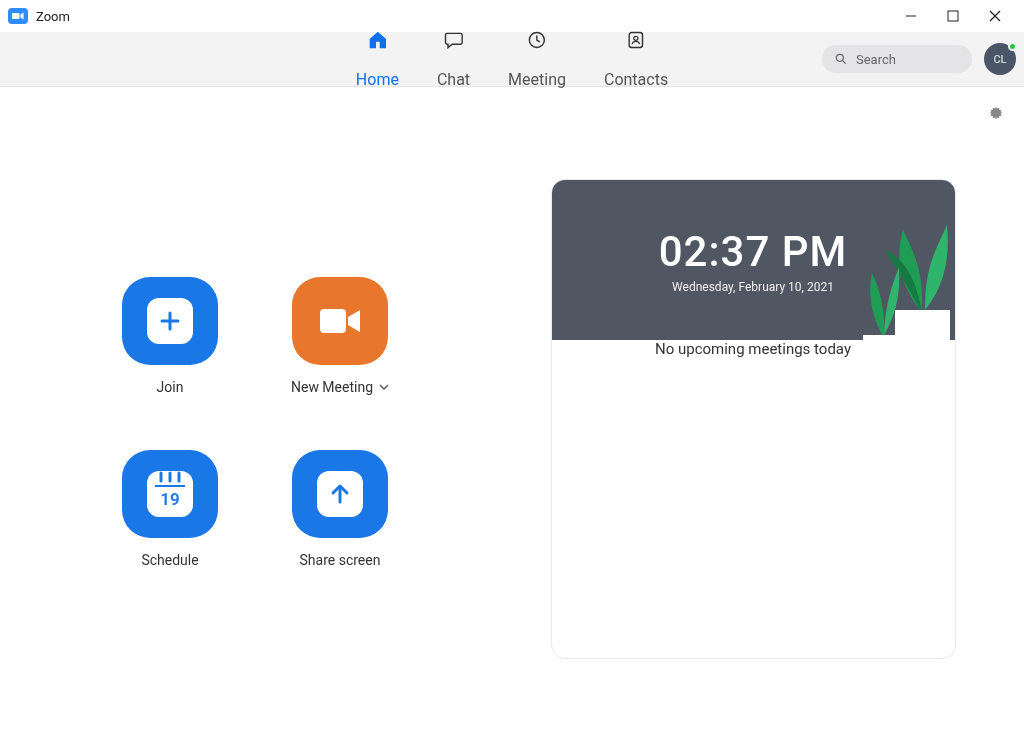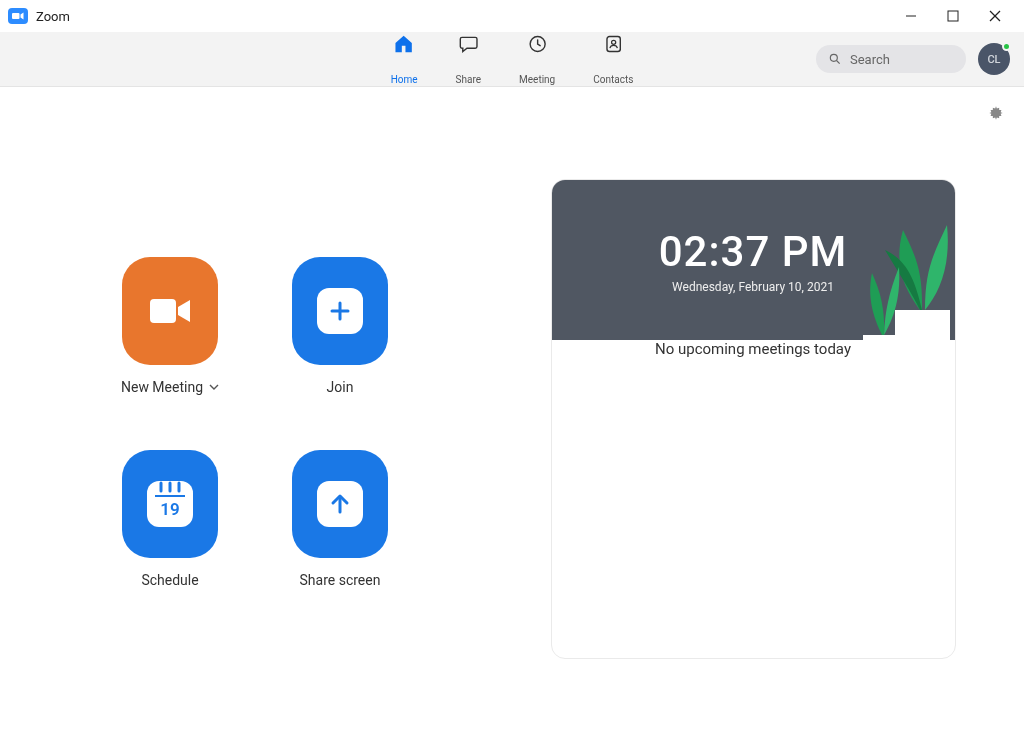--- a/index.html
+++ b/index.html
@@ -12,38 +12,38 @@
   .titlebar .title { font-size: 13px; color: #222; }
   .winctrls { margin-left: auto; display: flex; }
   .winctrl { width: 42px; height: 30px; display: flex; align-items: center; justify-content: center; }
   .winctrl svg { width: 12px; height: 12px; }
 
   
   .nav { height: 55px; background: #f3f3f3; border-bottom: 1px solid #e4e4e4; display: flex; align-items: center; position: relative; }
   .tabs { display: flex; gap: 38px; position: absolute; left: 50%; transform: translateX(-50%); }
   .tab { display: flex; flex-direction: column; align-items: center; cursor: pointer; }
   .tab-icon { height: 22px; display: flex; align-items: center; justify-content: center; }
-  .tab-label { font-size: 10px; margin-top: 19px; color: #555; }
+  .tab-label { font-size: 16px; margin-top: 19px; color: #555; }
   .tab.active .tab-label { color: #0E71EB; }
 
-  .nav-right { margin-left: auto; display: flex; align-items: center; gap: 12px; padding-right: 14px; }
+  .nav-right { margin-left: auto; display: flex; align-items: center; gap: 12px; padding-right: 8px; }
   .search { background: #e4e4e7; border-radius: 14px; height: 28px; width: 150px; display: flex; align-items: center; padding: 0 12px; color: #666; font-size: 13px; }
   .search svg { width: 14px; height: 14px; margin-right: 8px; }
   .avatar { width: 32px; height: 32px; border-radius: 16px; background: #4a5568; color: #d1d5db; display: flex; align-items: center; justify-content: center; font-size: 11px; font-weight: 500; position: relative; }
   .avatar .presence { position: absolute; top: -1px; right: -1px; width: 9px; height: 9px; border-radius: 50%; background: #27c345; border: 2px solid #f3f3f3; }
 
   
   .body { position: relative; height: calc(756px - 30px - 55px); }
   .gear { position: absolute; top: 16px; right: 18px; color: #888; cursor: pointer; }
 
   .content { display: flex; height: 100%; }
   .left { flex: 0 0 510px; display: flex; align-items: center; justify-content: center; }
   .tile-grid { display: grid; grid-template-columns: repeat(2,160px); grid-template-rows: repeat(2,auto); gap: 55px 10px; }
   .tile { display: flex; flex-direction: column; align-items: center; cursor: pointer; }
-  .tile-btn { width: 96px; height: 108px; border-radius: 28px; display: flex; align-items: center; justify-content: center; }
+  .tile-btn { width: 96px; height: 88px; border-radius: 28px; display: flex; align-items: center; justify-content: center; }
   .tile-btn.orange { background: #E8762D; }
   .tile-btn.blue { background: #1A78E6; }
   .tile-label { margin-top: 14px; font-size: 14px; color: #333; display: flex; align-items: center; gap: 6px; }
   .inner-square { width: 46px; height: 46px; background: #fff; border-radius: 12px; display: flex; align-items: center; justify-content: center; }
 
   .right { flex: 1; display: flex; align-items: flex-start; justify-content: center; padding-top: 92px; padding-right: 28px; }
   .card { width: 405px; height: 480px; border-radius: 14px; overflow: hidden; border: 1px solid #eaeaea; background: #fff; display: flex; flex-direction: column; box-shadow: 0 0 0 rgba(0,0,0,0); }
   .card-header { height: 160px; background: #505762; position: relative; display: flex; flex-direction: column; align-items: center; justify-content: center; color: #fff; overflow: hidden; }
   .time { font-size: 42px; font-weight: 500; letter-spacing: 1px; }
   .date { font-size: 12px; margin-top: 4px; color: #eee; }
@@ -91,21 +91,21 @@
           </svg>
       </div>
       <div class="tab-label">Home</div>
     </div>
     <div class="tab">
       <div class="tab-icon">
         <svg width="20" height="20" viewBox="0 0 24 24">
             <path d="M4 4 H20 A2 2 0 0 1 22 6 V15 A2 2 0 0 1 20 17 H10 L5 21 V17 H4 A2 2 0 0 1 2 15 V6 A2 2 0 0 1 4 4 Z" fill="none" stroke="#333" stroke-width="1.7"></path>
           </svg>
       </div>
-      <div class="tab-label">Share</div>
+      <div class="tab-label">Chat</div>
     </div>
     <div class="tab">
       <div class="tab-icon">
         <svg width="20" height="20" viewBox="0 0 24 24">
             <circle cx="12" cy="12" r="9" fill="none" stroke="#333" stroke-width="1.7"></circle>
             <path d="M12 7 V12 L15 14" fill="none" stroke="#333" stroke-width="1.7" stroke-linecap="round"></path>
           </svg>
       </div>
       <div class="tab-label">Meeting</div>
     </div>
@@ -141,46 +141,46 @@
         <path d="M12 8 A4 4 0 1 1 11.99 8" fill="none" stroke="#888" stroke-width="1.8"></path>
         <path d="M12 2 L13 4.5 L15.8 3.6 L15.8 6.3 L18.5 6.3 L17.6 9.1 L20 10 L17.6 10.9 L18.5 13.7 L15.8 13.7 L15.8 16.4 L13 15.5 L12 18 L11 15.5 L8.2 16.4 L8.2 13.7 L5.5 13.7 L6.4 10.9 L4 10 L6.4 9.1 L5.5 6.3 L8.2 6.3 L8.2 3.6 L11 4.5 Z" fill="#888" transform="scale(1) translate(0 2)"></path>
       </svg>
   </div>
 
   <div class="content">
     <div class="left">
       <div class="tile-grid">
 
         <div class="tile">
-          <div class="tile-btn orange">
-            <svg width="48" height="36" viewBox="0 0 48 36">
-              <rect x="4" y="6" width="26" height="24" rx="4" fill="#fff"></rect>
-              <path d="M32 14 L44 7 L44 29 L32 22 Z" fill="#fff"></path>
-            </svg>
-          </div>
-          <div class="tile-label">
-            <span>New Meeting</span>
-            <svg width="10" height="10" viewBox="0 0 10 10">
-                <path d="M1 3 L5 7 L9 3" fill="none" stroke="#555" stroke-width="1.4"></path>
-              </svg>
-          </div>
-        </div>
-
-        <div class="tile">
           <div class="tile-btn blue">
             <div class="inner-square">
               <svg width="24" height="24" viewBox="0 0 24 24">
                   <line x1="12" y1="4" x2="12" y2="20" stroke="#1A78E6" stroke-width="3" stroke-linecap="round"></line>
                   <line x1="4" y1="12" x2="20" y2="12" stroke="#1A78E6" stroke-width="3" stroke-linecap="round"></line>
                 </svg>
             </div>
           </div>
           <div class="tile-label">
               <span>Join</span>
             </div>
+        </div>
+
+        <div class="tile">
+          <div class="tile-btn orange">
+            <svg width="48" height="36" viewBox="0 0 48 36">
+              <rect x="4" y="6" width="26" height="24" rx="4" fill="#fff"></rect>
+              <path d="M32 14 L44 7 L44 29 L32 22 Z" fill="#fff"></path>
+            </svg>
+          </div>
+          <div class="tile-label">
+            <span>New Meeting</span>
+            <svg width="10" height="10" viewBox="0 0 10 10">
+                <path d="M1 3 L5 7 L9 3" fill="none" stroke="#555" stroke-width="1.4"></path>
+              </svg>
+          </div>
         </div>
 
         <div class="tile">
           <div class="tile-btn blue">
             <div class="inner-square" style="position:relative;">
               <svg width="46" height="46" viewBox="0 0 46 46" style="position:absolute;top:0;left:0;">
                 <line x1="14" y1="2" x2="14" y2="10" stroke="#1A78E6" stroke-width="3" stroke-linecap="round"></line>
                 <line x1="23" y1="2" x2="23" y2="10" stroke="#1A78E6" stroke-width="3" stroke-linecap="round"></line>
                 <line x1="32" y1="2" x2="32" y2="10" stroke="#1A78E6" stroke-width="3" stroke-linecap="round"></line>
                 <line x1="8" y1="15" x2="38" y2="15" stroke="#1A78E6" stroke-width="2"></line>

